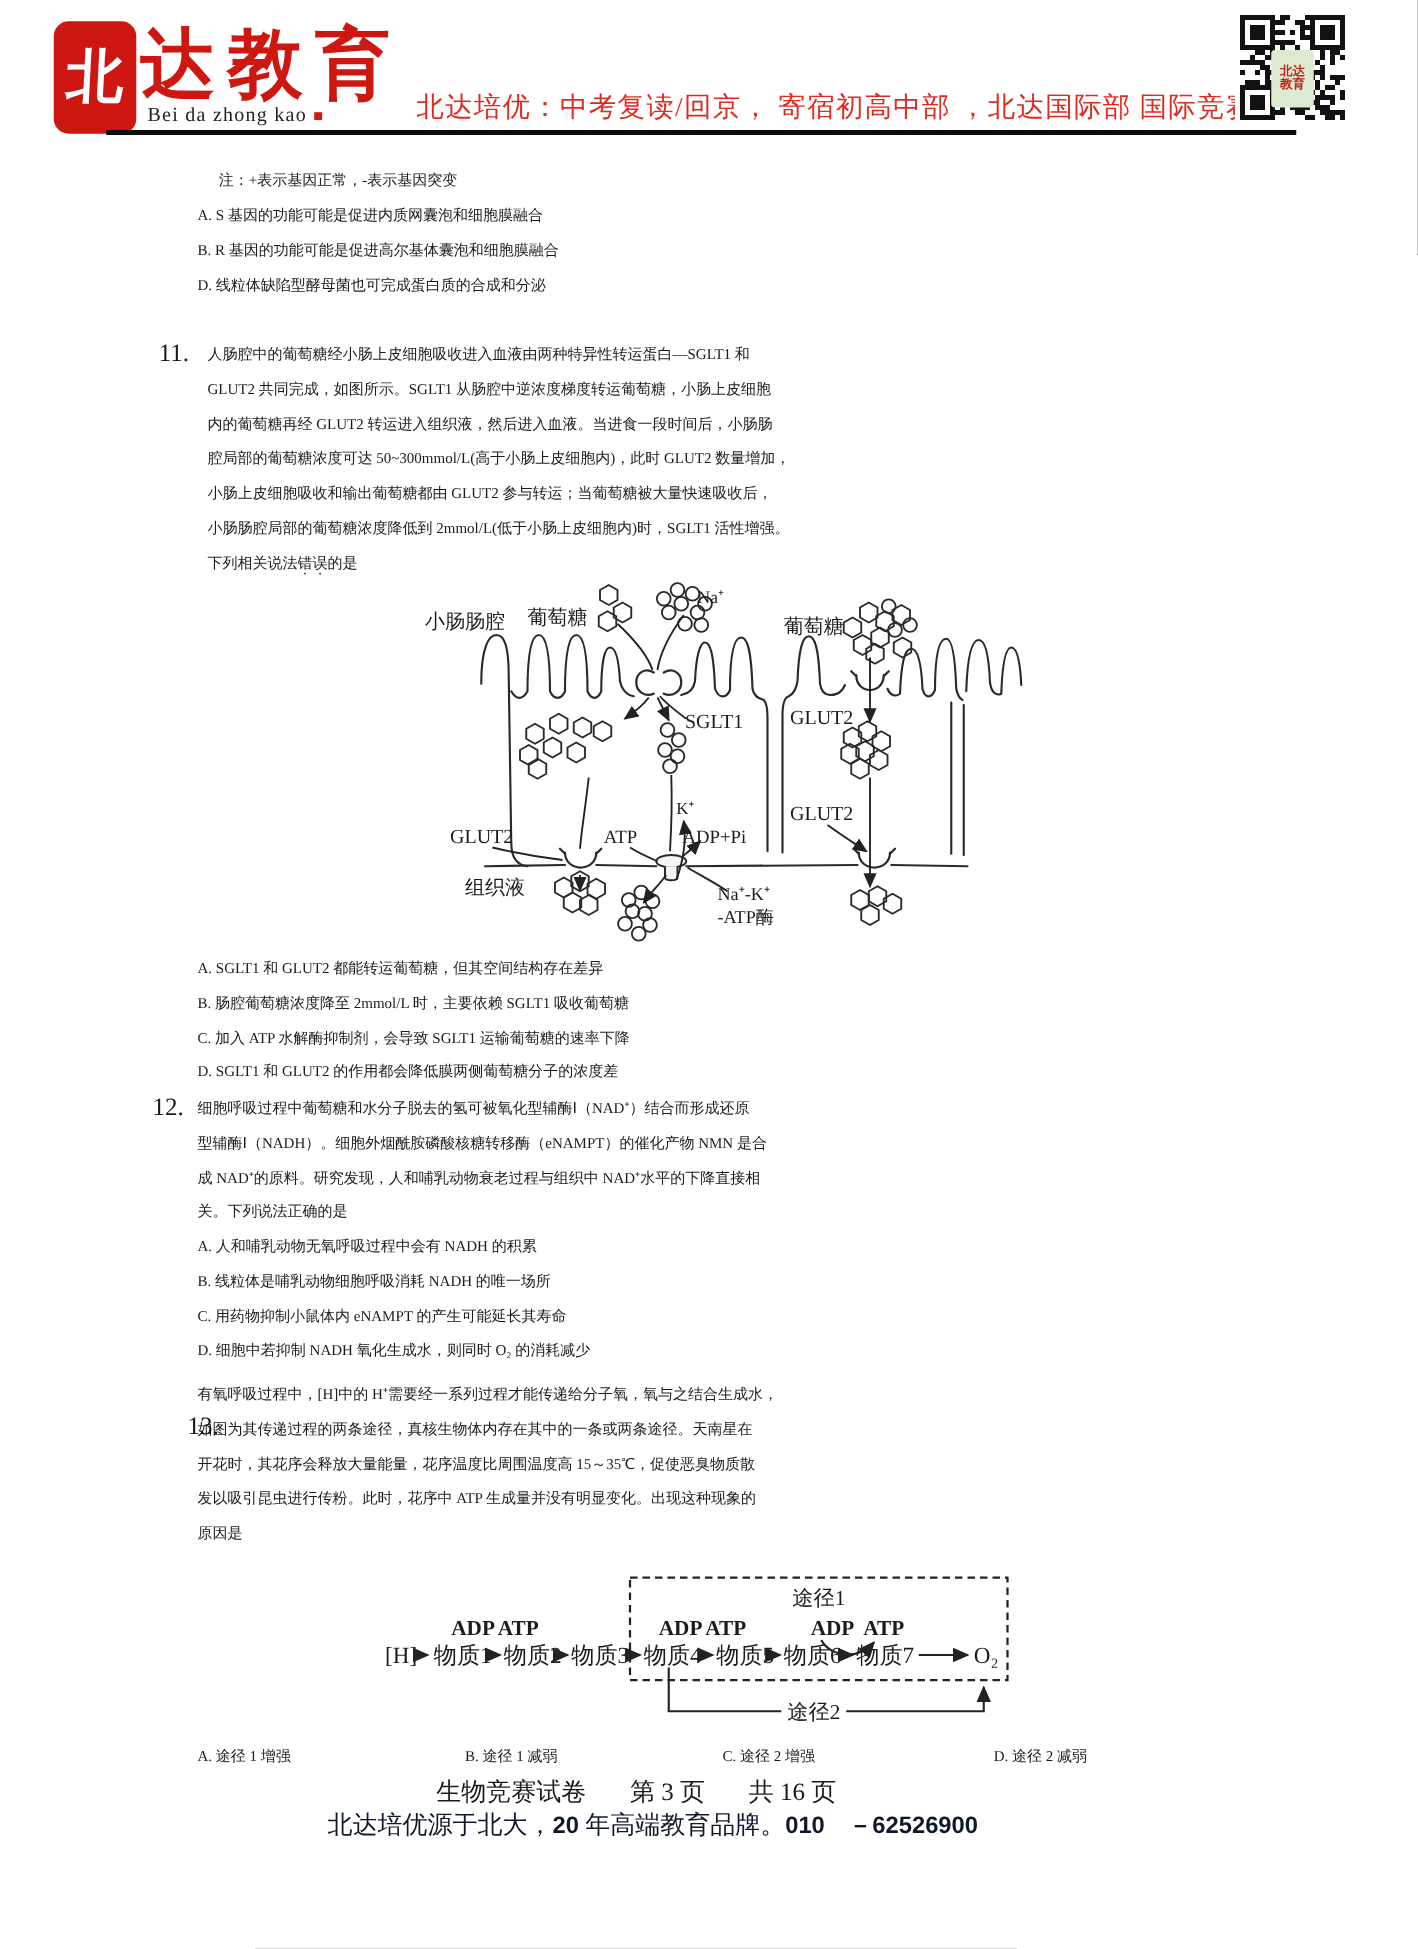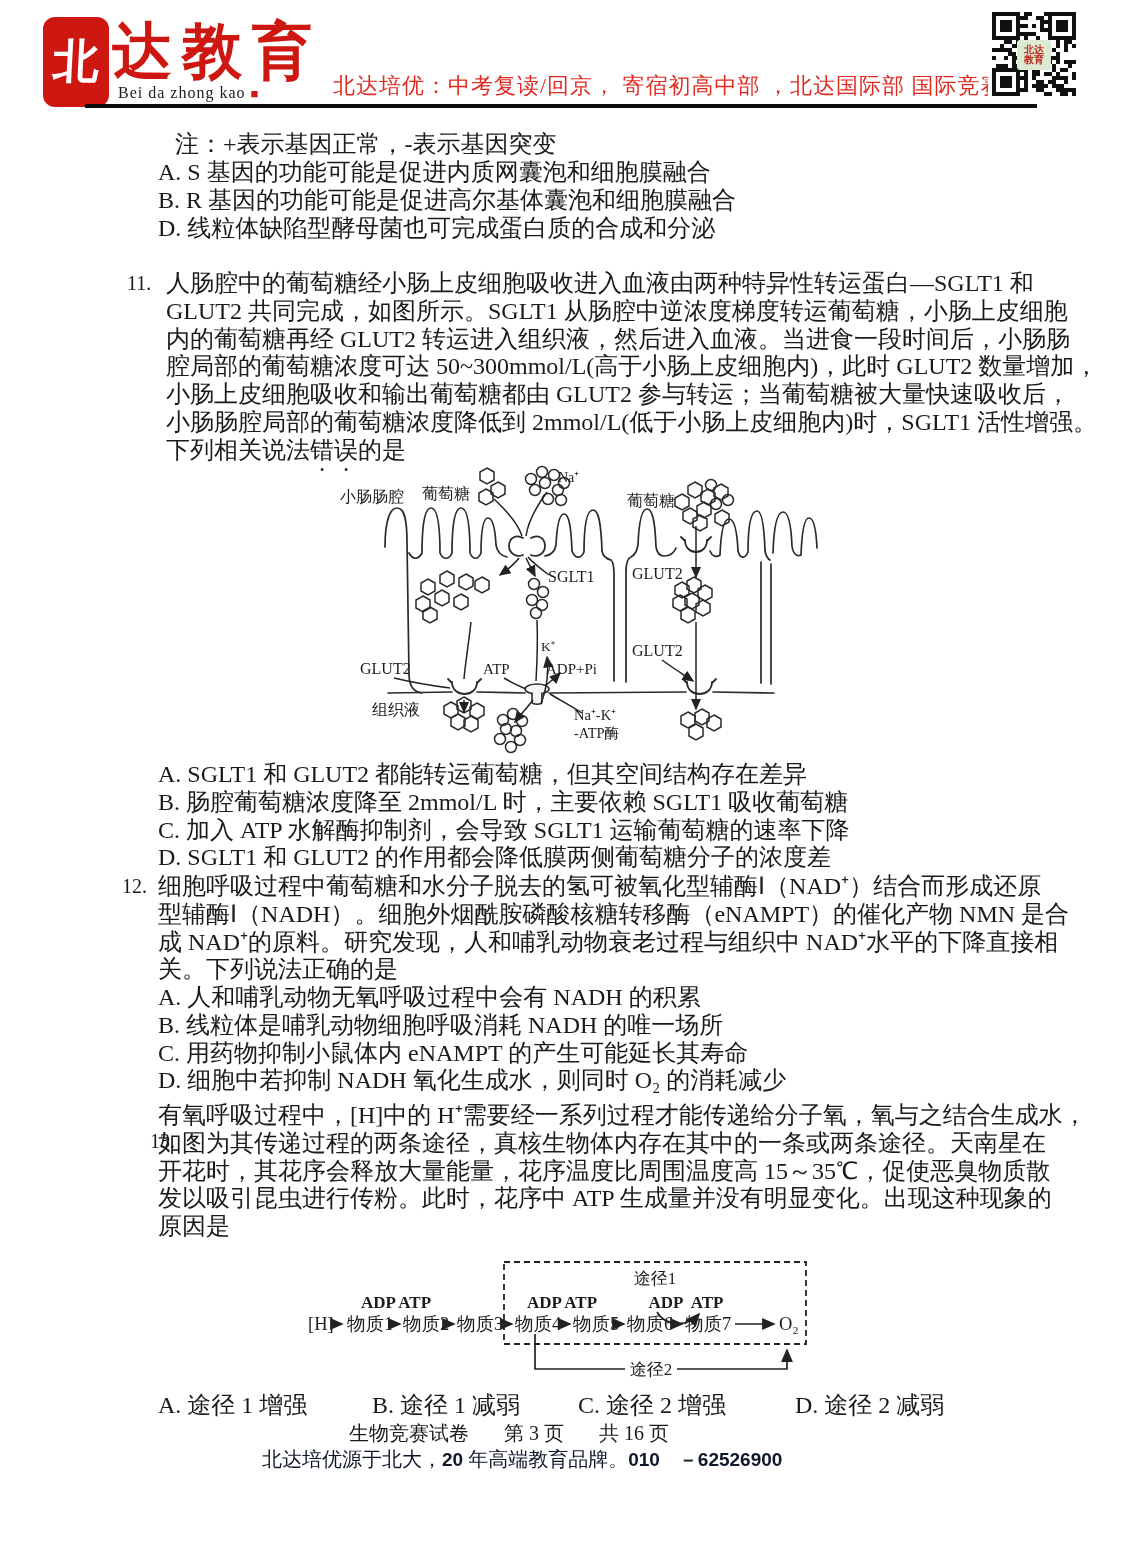--- a/index.html
+++ b/index.html
@@ -11,25 +11,25 @@
         box-shadow:0 0 0 2px #ce1711, inset 0 0 0 3px #ce1711;display:flex;align-items:center;justify-content:center;}
   .seal-char{color:#fff;font-size:46px;font-weight:bold;font-family:"Liberation Serif",serif;transform:skewX(-3deg);}
   .brand{left:112px;top:12px;font-size:60px;font-weight:bold;color:#ce1711;letter-spacing:10px;
          font-family:"Liberation Serif",serif;transform:scaleY(1.02);}
   .brand-sub{left:118px;top:84px;font-size:16px;color:#222;letter-spacing:1px;}
   .brand-sub .sq{color:#ce1711;font-size:13px;}
   .tagline{left:333px;top:71px;font-size:22px;color:#e02a20;letter-spacing:1px;white-space:nowrap;}
   .rule{left:85px;top:104px;width:952px;height:4px;background:#0c0c0c;}
   .qr{left:988px;top:8px;width:92px;height:92px;}
   .qr svg{display:block;}
-  .qr-label{left:1017px;top:40px;width:34px;height:30px;background:#dcead2;border-radius:3px;
+  .qr-label{left:1017px;top:40px;width:34px;height:46px;background:#dcead2;border-radius:3px;
             display:flex;flex-direction:column;align-items:center;justify-content:center;line-height:1.05;}
   .qr-label span{color:#c2271c;font-size:10px;font-weight:bold;}
   
-  .t{font-size:24px;line-height:27.8px;white-space:nowrap;}
+  .t{font-size:12px;line-height:27.8px;white-space:nowrap;}
   .qnum{font-size:20px;}
   .lines div{height:27.8px;}
   .emph{-webkit-text-emphasis:filled dot #1a1a1a;text-emphasis:filled dot #1a1a1a;
         -webkit-text-emphasis-position:under;text-emphasis-position:under left;}
   
   .footer-black{left:0;top:1420px;width:1018px;text-align:center;font-size:20px;}
   .footer-black span{margin:0 15px;}
   .footer-red{left:262px;top:1446px;font-size:20px;color:#0f172a;white-space:nowrap;}
   .footer-red .b{font-weight:bold;font-family:"Liberation Sans",sans-serif;font-size:19px;}
   svg text{font-family:"Liberation Serif",serif;fill:#1c1c1c;}

